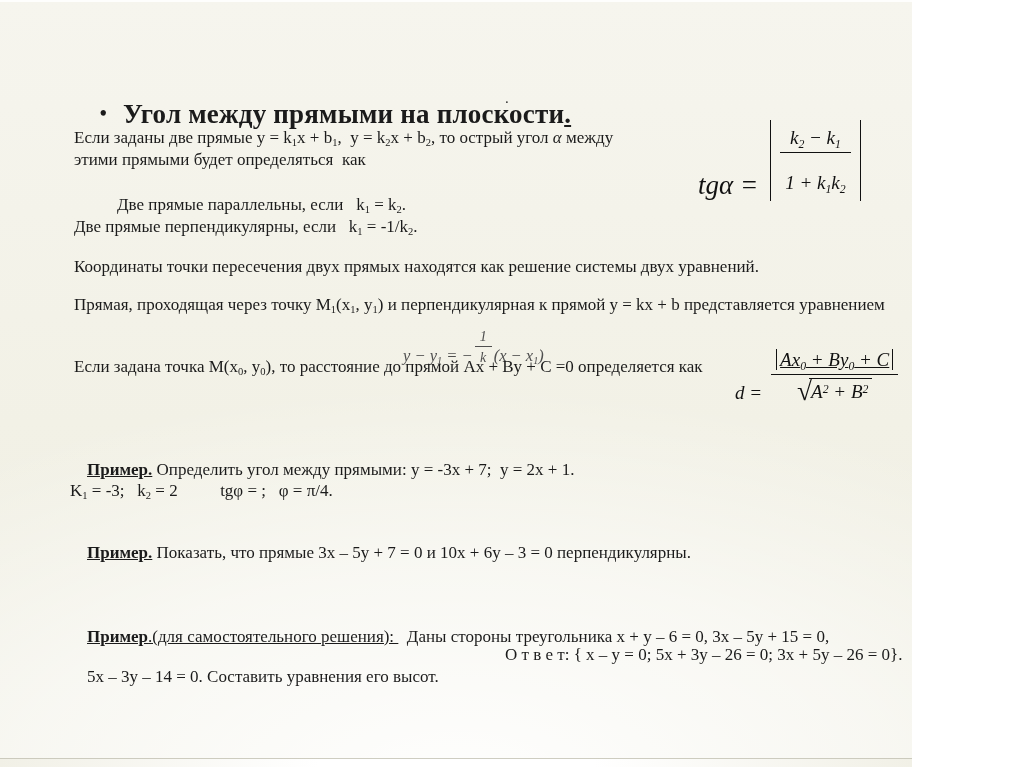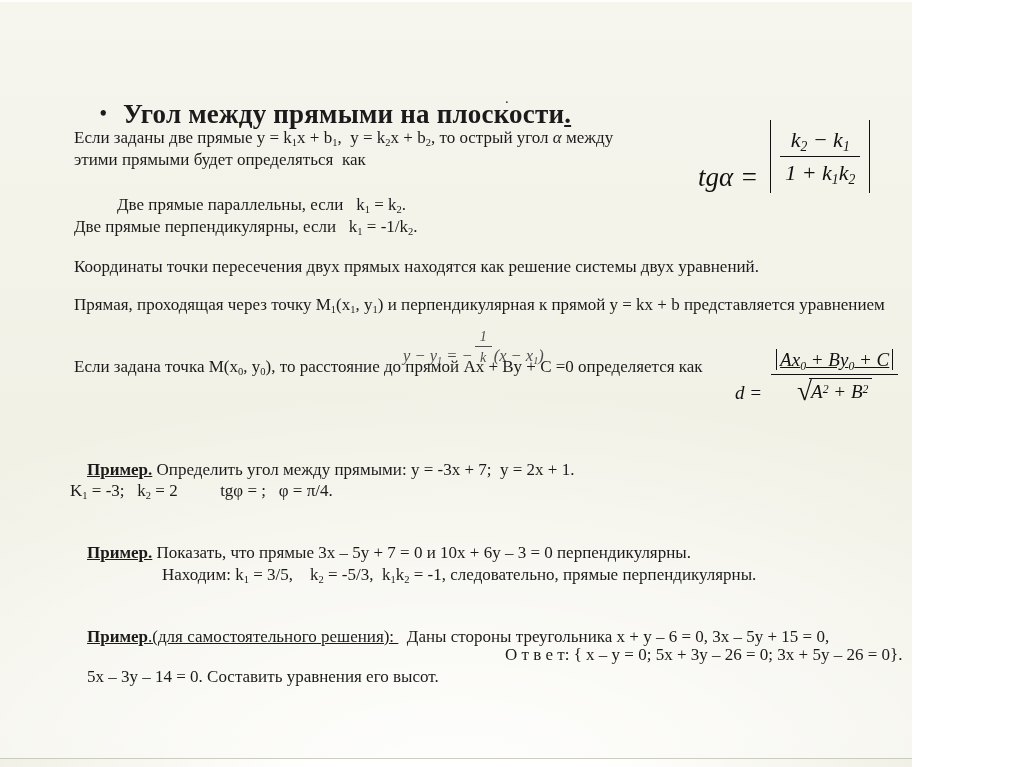--- a/index.html
+++ b/index.html
@@ -36,21 +36,21 @@
 
   
   .formula{position:absolute;display:flex;align-items:flex-end;font-style:italic;color:#111;}
   .frac{display:inline-flex;flex-direction:column;text-align:center;}
   .frac .num{padding:0 5px 3px;border-bottom:1.4px solid currentColor;}
   .frac .den{padding:3px 5px 0;}
 
   .f-tg{left:698px;top:120px;font-size:27px;}
   .f-tg .f-lhs{margin-right:12px;}
   .f-tg .abs{display:inline-flex;align-items:center;border-left:1.8px solid #111;border-right:1.8px solid #111;padding:7px 9px;}
-  .f-tg .frac{font-size:22px;}
+  .f-tg .frac{font-size:19px;gap:16px;}
 
   .f-perp{left:368px;top:329px;font-size:16.5px;color:#4f4f4f;margin-left:35px;}
   .f-perp .frac{font-size:14px;margin:0 2px;}
   .f-perp .frac .num{border-bottom-width:1px;padding-bottom:1px;}
 
   .f-dist{left:735px;top:349px;font-size:19px;}
   .f-dist .f-lhs{margin-right:9px;}
   .f-dist .frac{font-size:19px;text-decoration:underline;}
   .f-dist .abs-n{border-left:1.4px solid #111;border-right:1.4px solid #111;padding:0 3px;}
   .f-dist .root{display:inline-flex;align-items:flex-start;}
@@ -113,21 +113,20 @@
   </div>
 
   <div class="line" style="left:70px;top:437px;">
     <span class="ex-label">Пример.</span><span> Определить угол между прямыми: y = -3x + 7;  y = 2x + 1.</span>
   </div>
   <div class="line" style="left:70px;top:480px;">K<sub>1</sub> = -3;   k<sub>2</sub> = 2          tgφ = ;   φ = π/4.</div>
 
   <div class="line" style="left:70px;top:520px;">
     <span class="ex-label">Пример.</span><span> Показать, что прямые 3x – 5y + 7 = 0 и 10x + 6y – 3 = 0 перпендикулярны.</span>
   </div>
-  <div class="line" style="left:162px;top:564px;">Находим: k<sub>1</sub> = 3/5,    k<sub>2</sub> = -5/3,  k<sub>1</sub>k<sub>2</sub> = -1, следовательно, прямые перпендикулярны.</div>
 
   <div class="line" style="left:70px;top:604px;">
     <span class="ex-label">Пример</span><span class="ex-sublabel">.(для самостоятельного решения): </span><span>  Даны стороны треугольника x + y – 6 = 0, 3x – 5y + 15 = 0,</span>
   </div>
   <div class="line" style="left:70px;top:644px;width:900px;">
     <span>5x – 3y – 14 = 0. Составить уравнения его высот.</span>
     <span style="position:absolute;left:435px;top:0;">О т в е т: { x – y = 0; 5x + 3y – 26 = 0; 3x + 5y – 26 = 0}.</span>
   </div>
 
   <div class="bottom-line"></div>

